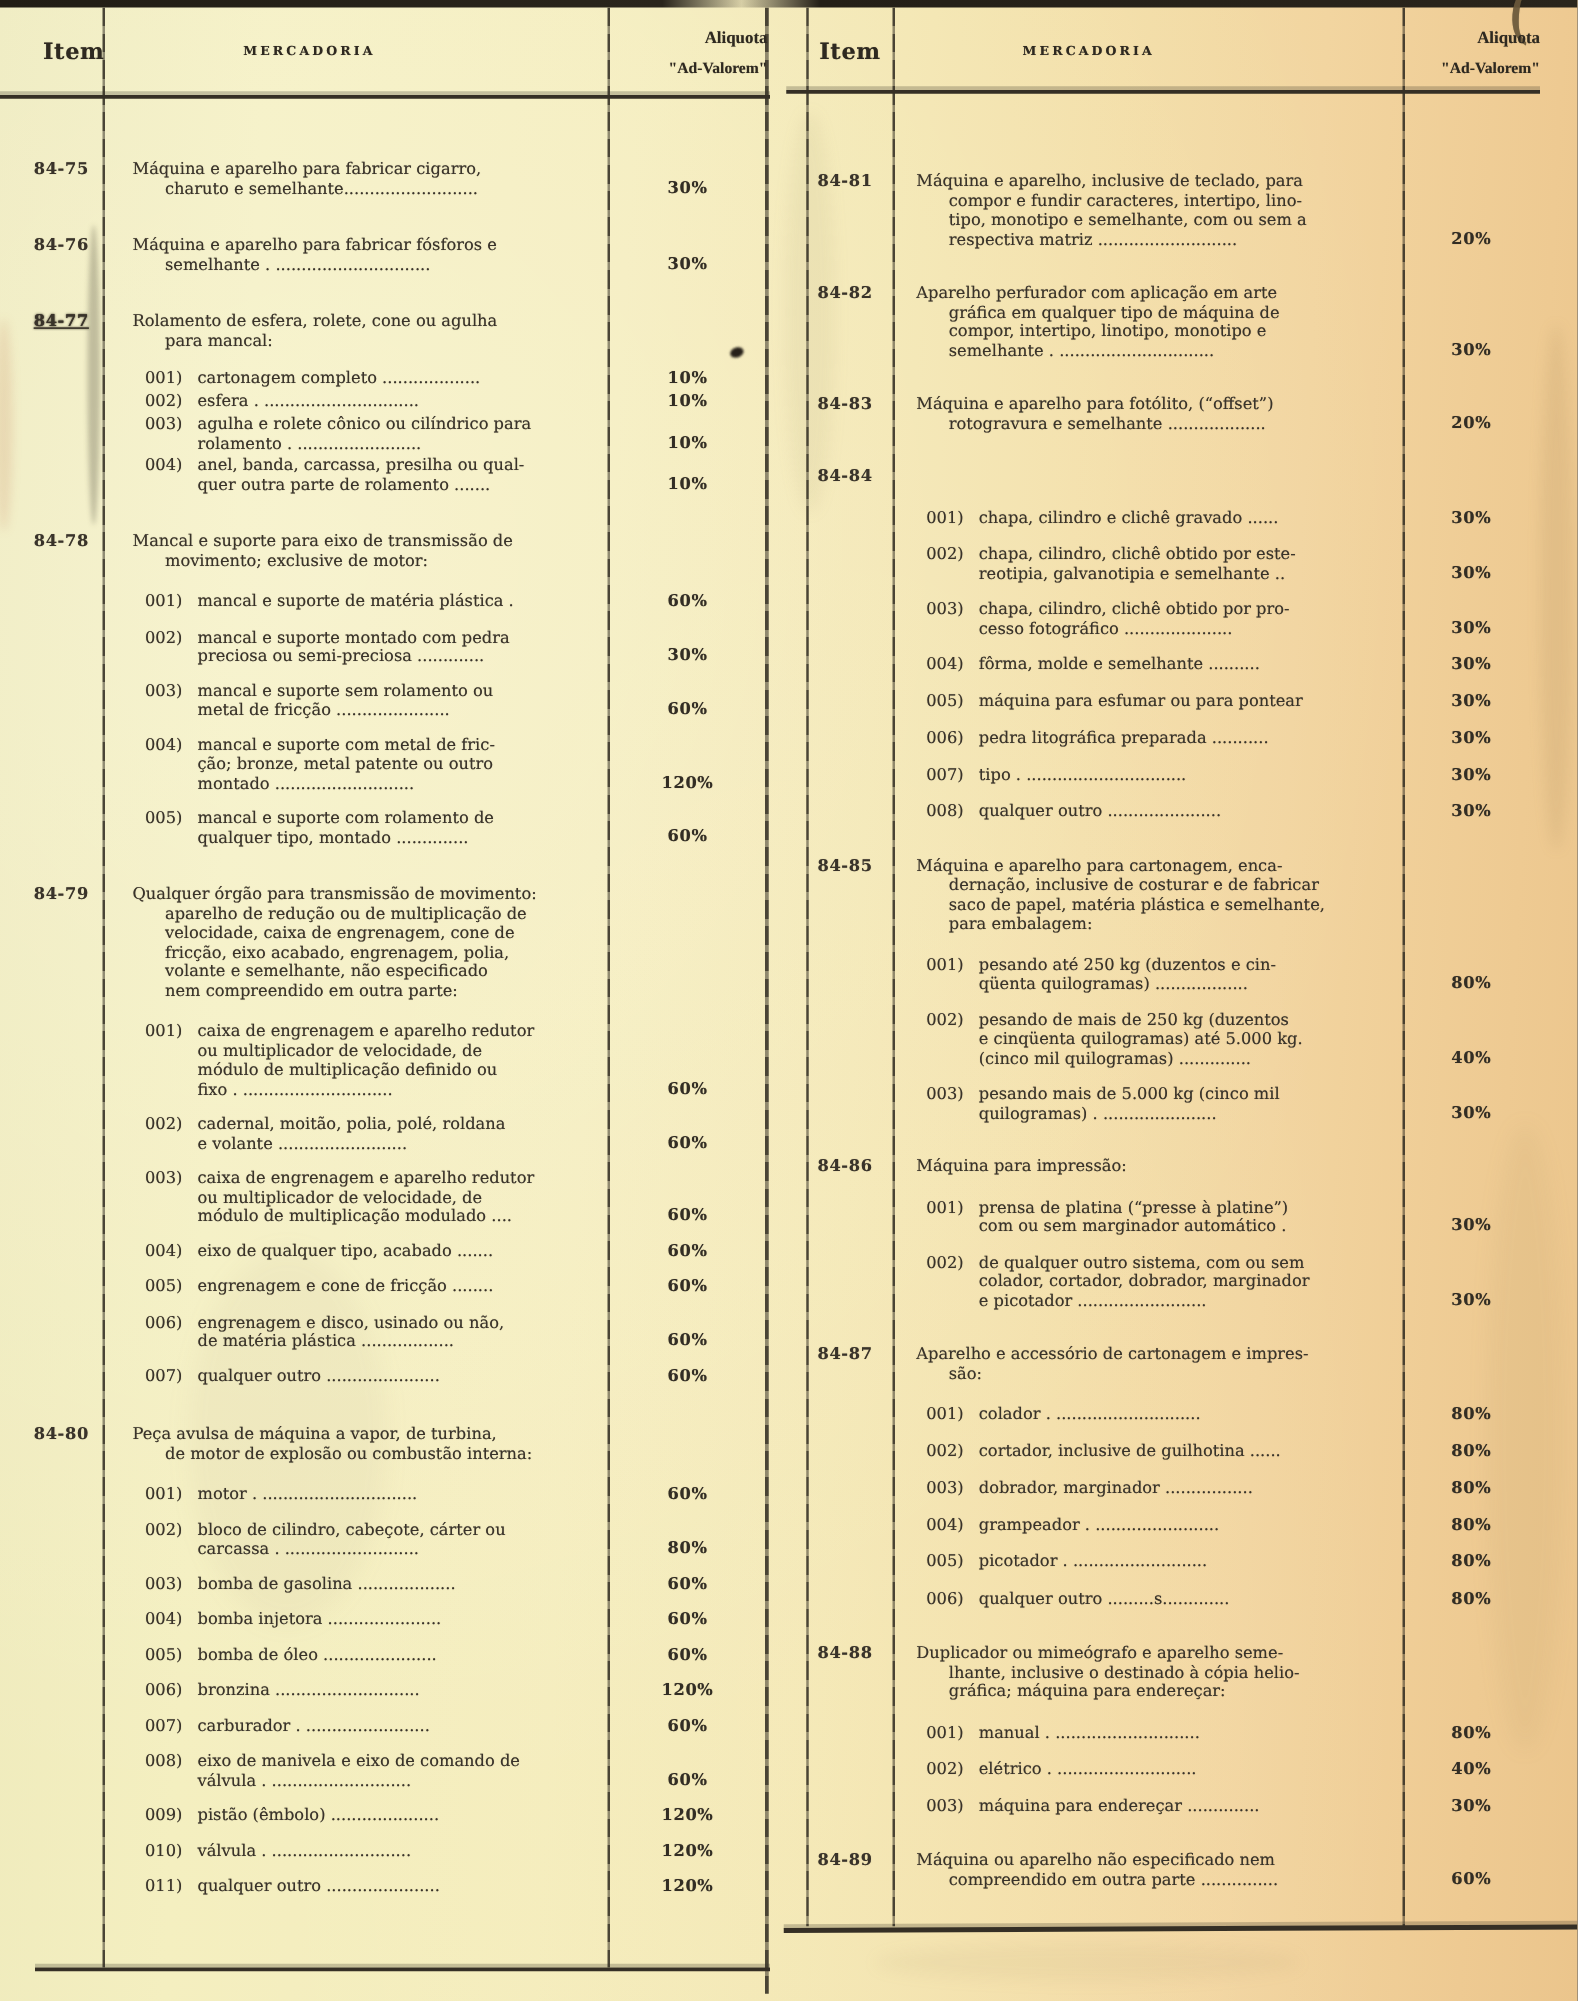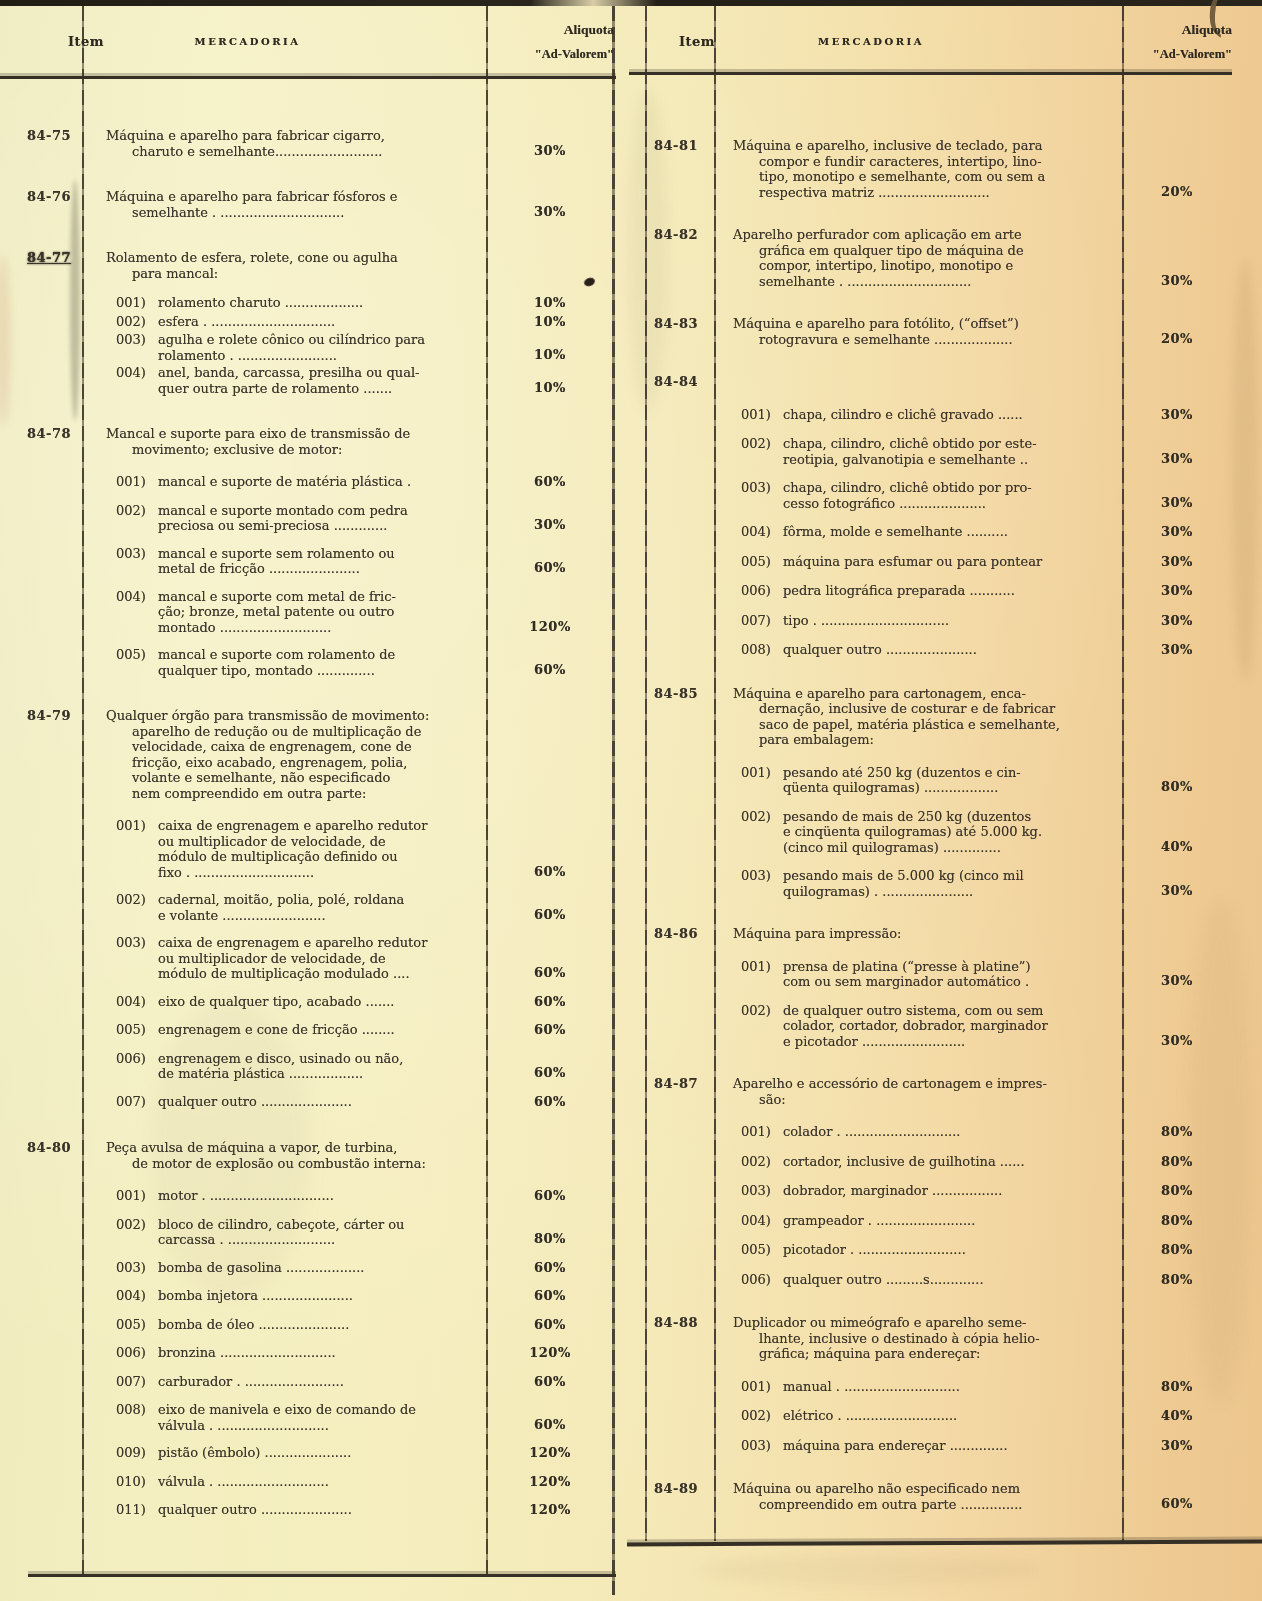--- a/index.html
+++ b/index.html
@@ -20,21 +20,21 @@
   .topband{position:absolute;top:0;left:0;width:1262px;height:6px;
     background:linear-gradient(90deg,#211d15 0%,#2a251c 42%,rgba(42,37,28,.15) 47%,#241f17 52%,#2a251c 100%);}
   .botline-left{top:1574px;left:28px;width:588px;}
   .botline-right{top:1541px;left:627px;width:635px;transform:rotate(-0.25deg);height:4px;}
   
   .col{position:absolute;top:6px;}
   .col-left{left:14px;width:600px;--itemw:90px;--ratew:128px;--ipad:13px;--dpad:2px;--egap:30px;--sgap:12px;--subml:10px;}
   .col-right{left:645px;width:587px;--itemw:70px;--ratew:110px;--ipad:9px;--dpad:18px;--egap:27px;--sgap:13px;--subml:8px;}
   .row{display:grid;grid-template-columns:var(--itemw) 1fr var(--ratew);align-items:start;}
   .thead{height:72px;align-items:center;font-weight:700;color:#2e2920;}
-  .hitem{text-align:right;font-size:13px;letter-spacing:.5px;}
+  .hitem{text-align:center;font-size:18px;letter-spacing:.5px;}
   .hmerc{text-align:center;font-size:10px;letter-spacing:2.5px;padding-right:95px;}
   .haliq{text-align:right;font-size:13.5px;line-height:1.9;white-space:nowrap;font-family:Liberation Serif, serif;}
   .haliq .sub{font-size:12.5px;display:block;}
   .entries{padding-top:50px;}
   .col-right .entries{padding-top:60px;}
   .entry{margin-bottom:var(--egap);}
   .icell{padding-left:var(--ipad);font-weight:700;letter-spacing:.5px;white-space:nowrap;}
   .dcell{padding-left:var(--dpad);padding-right:6px;}
   .desc{margin:0;padding-left:26px;text-indent:-26px;white-space:pre-line;text-align:justify;}
   .subgrid{display:grid;grid-template-columns:42px 1fr;margin-left:var(--subml);}
@@ -115,21 +115,21 @@
               <p class="desc">Rolamento de esfera, rolete, cone ou agulha
 para mancal:</p>
             </div>
             <div class="rcell"></div>
           </div>
           <div class="row subrow">
             <div class="icell"></div>
             <div class="dcell">
               <div class="subgrid">
                 <span class="num">001)</span>
-                <span class="stext">rolamento charuto ...................</span>
+                <span class="stext">cartonagem completo ...................</span>
               </div>
             </div>
             <div class="rcell">10%</div>
           </div>
           <div class="row subrow">
             <div class="icell"></div>
             <div class="dcell">
               <div class="subgrid">
                 <span class="num">002)</span>
                 <span class="stext">esfera . ..............................</span>

